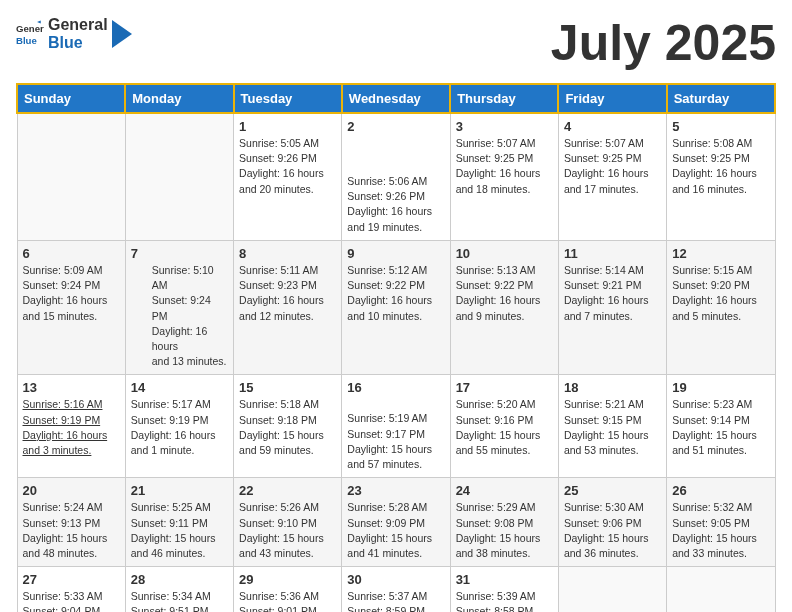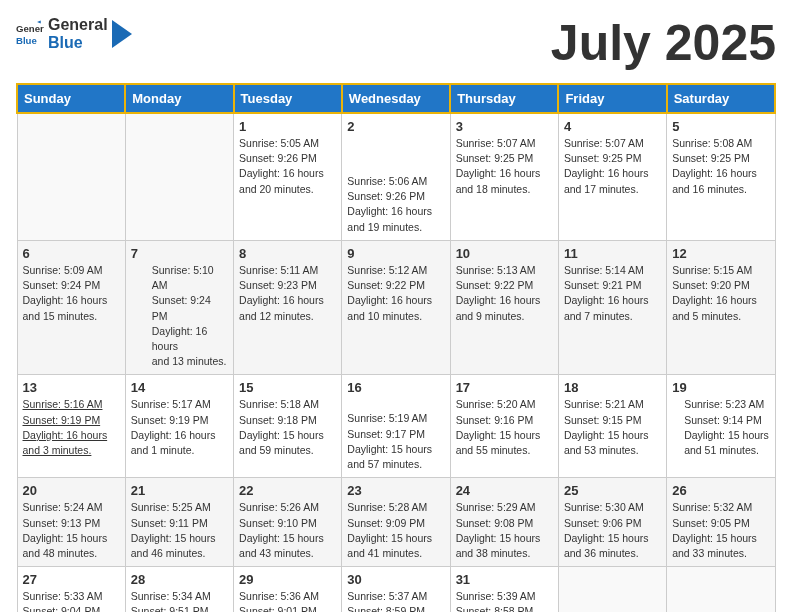--- a/index.html
+++ b/index.html
@@ -246,21 +246,21 @@
         </td>
         <td>
           <span class="day-num">18</span>
           <div class="day-info" style="white-space: pre-line;">Sunrise: 5:21 AM
 Sunset: 9:15 PM
 Daylight: 15 hours
 and 53 minutes.</div>
         </td>
         <td>
           <span class="day-num">19</span>
-          <div class="day-info" style="white-space: pre-line; margin-left: 12px;">Sunrise: 5:23 AM
+          <div class="day-info" style="white-space: pre-line;">Sunrise: 5:23 AM
 Sunset: 9:14 PM
 Daylight: 15 hours
 and 51 minutes.</div>
         </td>
       </tr>
       <tr>
         <td>
           <span class="day-num">20</span>
           <div class="day-info" style="white-space: pre-line;">Sunrise: 5:24 AM
 Sunset: 9:13 PM

